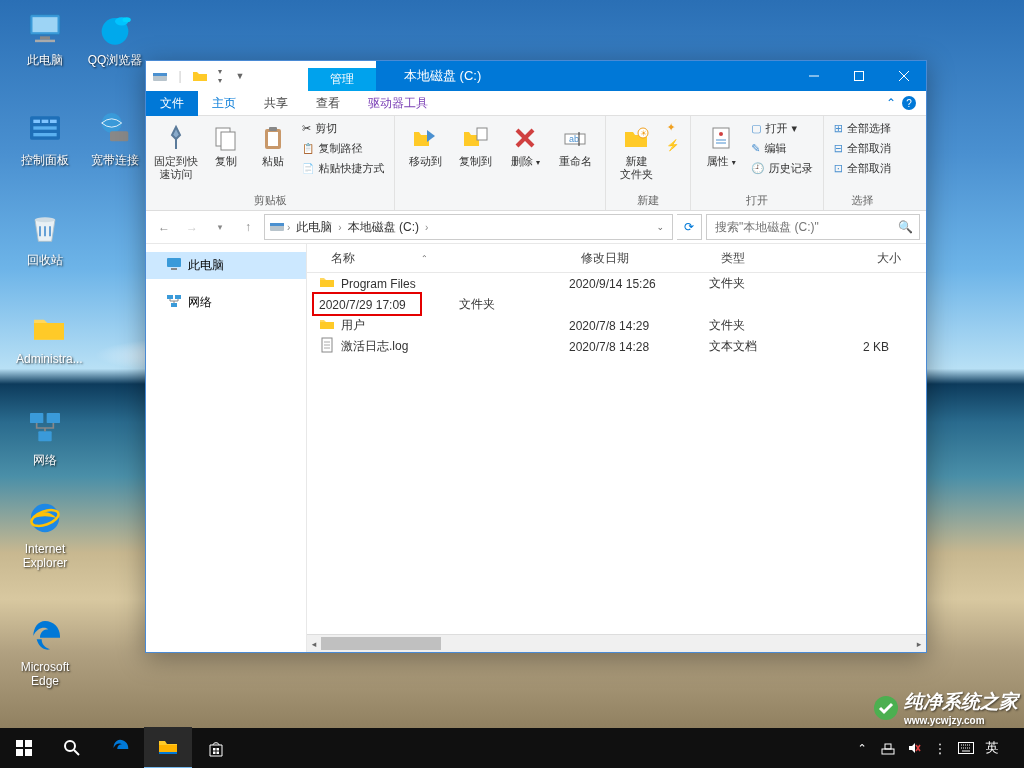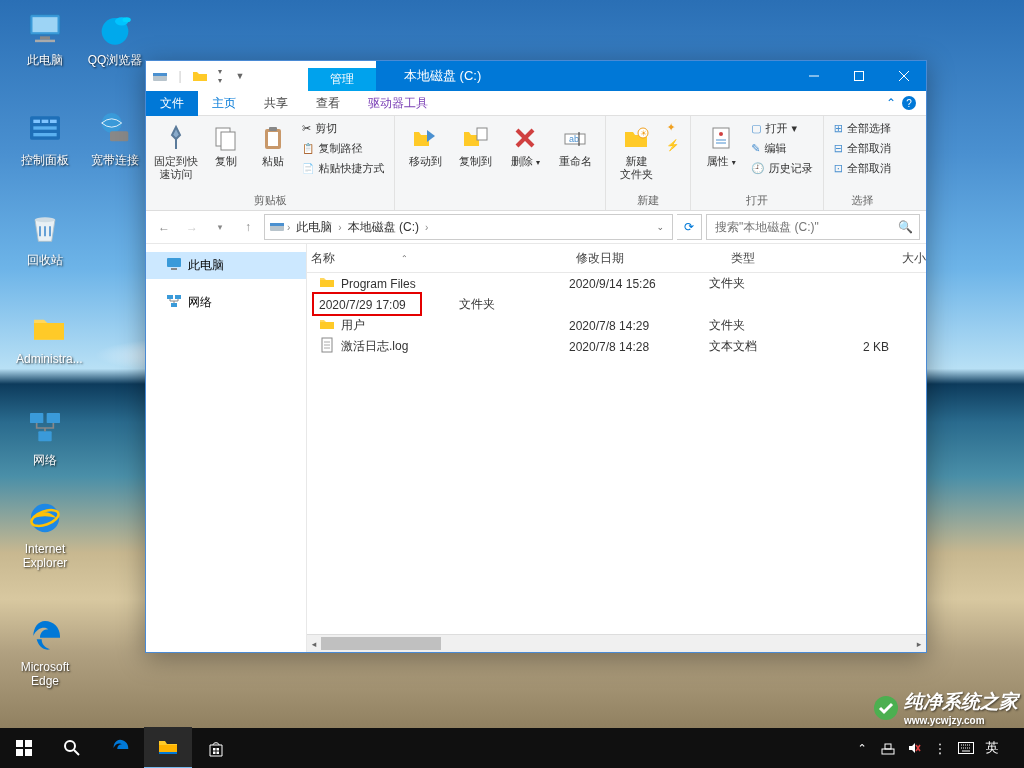--- a/index.html
+++ b/index.html
@@ -46,21 +46,21 @@
 .crumb{padding:0 4px;font-size:12px;color:#333;cursor:pointer;}
 .crumb-sep{color:#888;font-size:10px;}
 .refresh{width:24px;height:24px;border:1px solid #ccc;border-left:none;display:flex;align-items:center;justify-content:center;color:#0078d7;cursor:pointer;}
 .search{width:200px;height:24px;border:1px solid #ccc;display:flex;align-items:center;padding:0 6px;color:#888;background:#fff;}
 .search input{border:none;outline:none;flex:1;font-size:12px;color:#333;background:transparent;}
 .body{flex:1;display:flex;min-height:0;}
 .nav{width:160px;border-right:1px solid #e8e8e8;background:#fff;padding-top:8px;}
 .nav-item{display:flex;align-items:center;gap:6px;padding:4px 8px 4px 20px;font-size:12px;cursor:pointer;}
 .nav-item.sel{background:#cce8ff;}
 .content{flex:1;display:flex;flex-direction:column;background:#fff;position:relative;}
-.cols{height:28px;border-bottom:1px solid #e8e8e8;display:flex;align-items:center;font-size:12px;color:#444;padding-left:4px;justify-content:space-between;}
+.cols{height:28px;border-bottom:1px solid #e8e8e8;display:flex;align-items:center;font-size:12px;color:#444;padding-left:24px;}
 .col-name{width:250px;display:flex;align-items:center;gap:6px;}
 .col-date{width:140px;}
 .col-type{width:110px;}
 .col-size{width:70px;text-align:right;}
 .files{flex:1;overflow:auto;}
 .frow{display:flex;align-items:center;height:21px;padding-left:12px;font-size:12px;color:#333;cursor:pointer;}
 .fname{width:250px;display:flex;align-items:center;gap:6px;}
 .fic{width:16px;height:16px;flex:none;}
 .hl{position:absolute;border:2px solid #e40000;pointer-events:none;}
 .hscroll{height:17px;background:#f0f0f0;border-top:1px solid #ddd;position:relative;}

